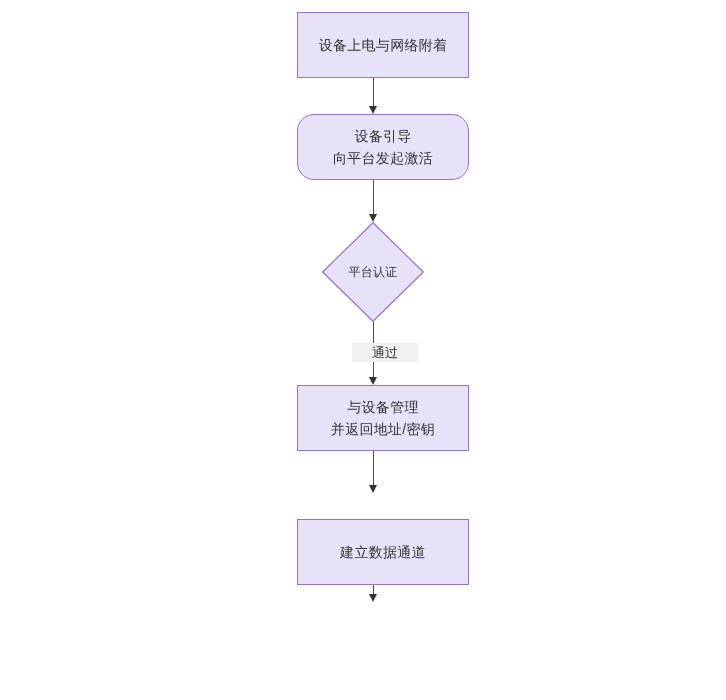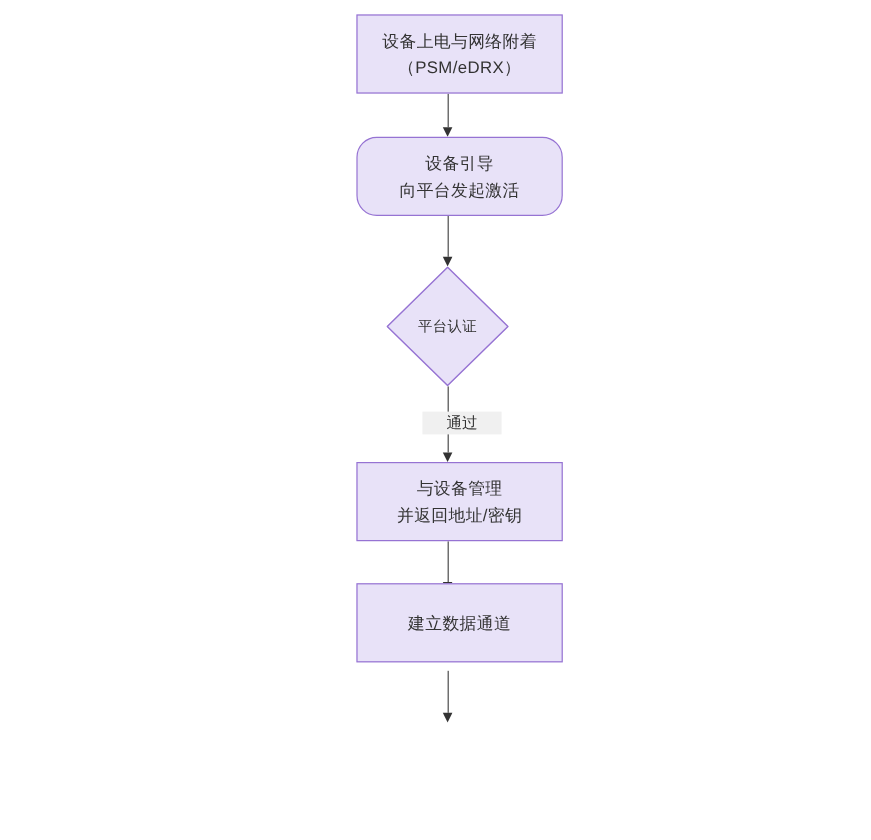--- a/index.html
+++ b/index.html
@@ -37,21 +37,21 @@
     white-space: nowrap;
   }
   .node-box {
     left: 297px;
     width: 172px;
     height: 66px;
   }
   #node-power   { top: 12px; }
   #node-boot    { top: 114px; border-radius: 17px; }
   #node-reg     { top: 385px; }
-  #node-channel { top: 486px; gap: 36px; }
+  #node-channel { top: 519px; gap: 36px; }
   #node-data    { top: 602px; }
 
   .node-decision {
     left: 322px;
     top: 222px;
     width: 102px;
     height: 100px;
     background: transparent;
     border: none;
     position: absolute;
@@ -134,21 +134,20 @@
     <div class="head" style="top:34px;"></div>
   </div>
 
   <div class="edge" style="left:373px; top:559px; height:43px;">
     <div class="stem" style="height:35px;"></div>
     <div class="head" style="top:35px;"></div>
   </div>
 
   <div id="node-power" class="node node-box">
     <span class="line">设备上电与网络附着</span>
-    <span class="line">（PSM/eDRX）</span>
   </div>
 
   <div id="node-boot" class="node node-box">
     <span class="line">设备引导</span>
     <span class="line">向平台发起激活</span>
   </div>
 
   <div class="node-decision">
     <svg class="diamond-shape" viewBox="0 0 102 100" preserveAspectRatio="none">
       <polygon points="51,0.7 101.3,50 51,99.3 0.7,50" fill="#e8e2f8" stroke="#9673d3" stroke-width="1.2"></polygon>

